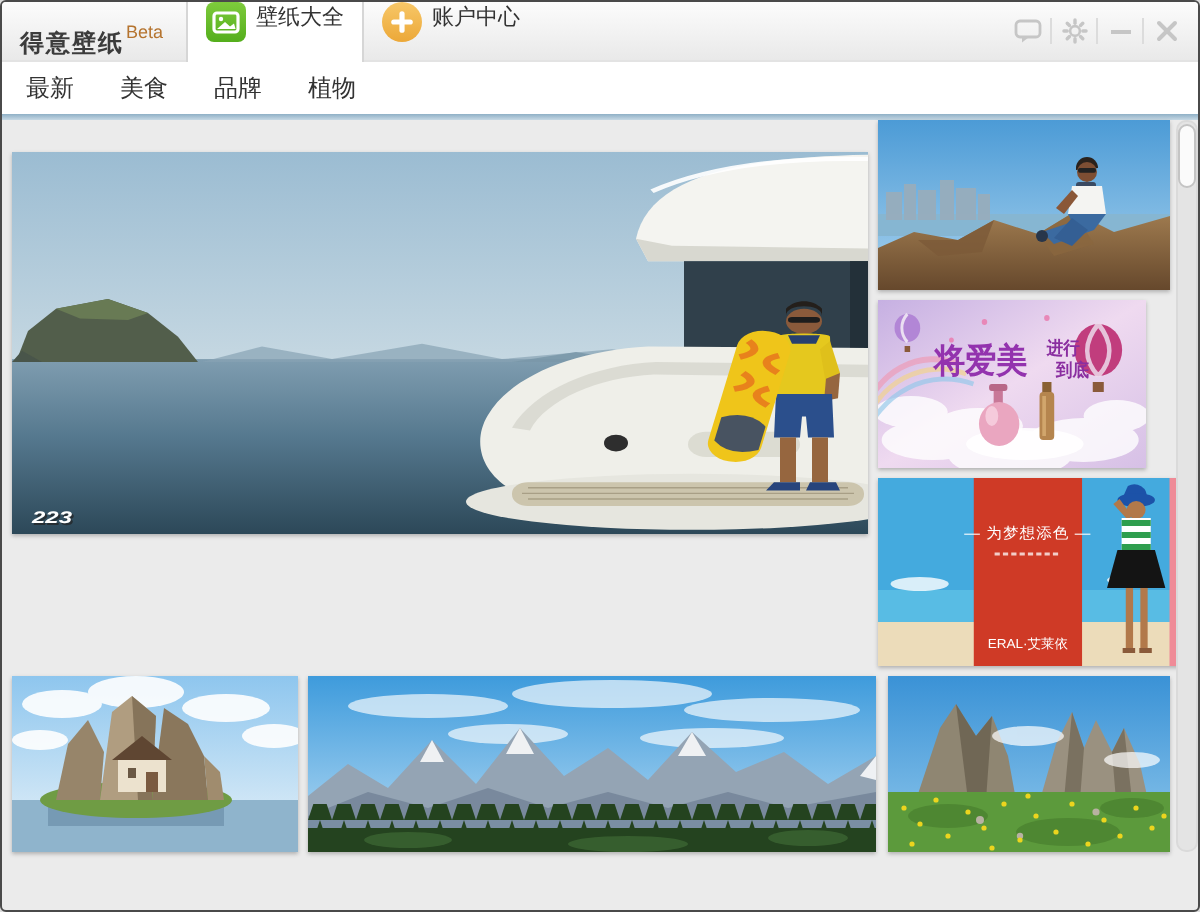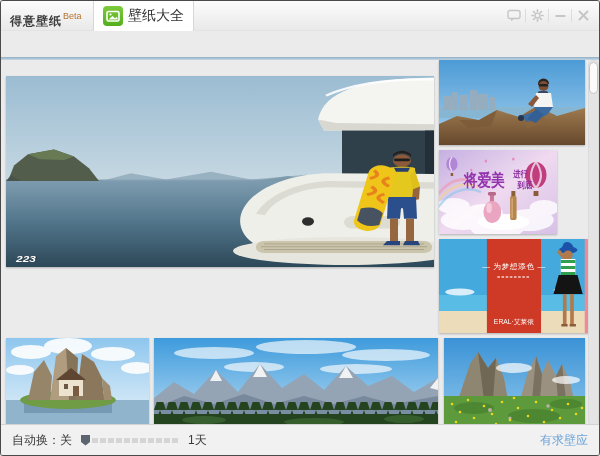--- a/index.html
+++ b/index.html
@@ -6,41 +6,41 @@
   html,body { width:600px; height:456px; font-family:"Liberation Sans", sans-serif; background:#dcdcdc; }
   .window { position:relative; width:600px; height:456px; border:1px solid #4a4a4a; border-radius:3px; background:#ebebeb; overflow:hidden; }
 
   
   .titlebar { position:absolute; left:0; top:0; width:100%; height:30px;
     background:linear-gradient(#fcfcfc,#e9e9e9); border-bottom:1px solid #e3e3e3; }
   .logo { position:absolute; left:9px; top:0; height:30px; line-height:30px; white-space:nowrap; }
   .logo-text { font-size:12px; font-weight:bold; color:#3c3c3c; letter-spacing:1px; }
   .beta { font-size:9px; color:#b5742f; vertical-align:super; margin-left:1px; }
   .tabs { position:absolute; left:92px; top:0; height:30px; display:flex; }
-  .tab { display:flex; align-items:center; gap:5px; padding:0 9px; height:30px; font-size:14px; color:#333; cursor:pointer; }
+  .tab { display:flex; gap:5px; padding:0 9px; height:30px; font-size:11px; color:#333; cursor:pointer; }
   .tab.active { background:#fff; border-left:1px solid #d6d6d6; border-right:1px solid #d6d6d6; }
   .tab-icon { width:20px; height:20px; display:block; }
   .win-controls { position:absolute; right:5px; top:4px; display:flex; align-items:center; height:20px; }
   .ctrl { width:22px; height:18px; display:flex; align-items:center; justify-content:center; cursor:pointer; }
   .ctrl svg { display:block; }
   .vdiv { width:1px; height:13px; background:#dcdcdc; }
 
   
   .nav { position:absolute; left:0; top:30px; width:100%; height:26px; background:#fff; display:flex; align-items:center; padding-left:8px; }
   .nav-item { font-size:12px; color:#333; margin-right:15px; padding:0 4px; cursor:pointer; }
   .nav-strip { position:absolute; left:0; top:56px; width:100%; height:3px;
     background:linear-gradient(#8fb0c6,#c6d8e4); }
 
   
   .content { position:absolute; left:0; top:59px; width:100%; height:366px; background:#ebebeb; }
   .thumb { position:absolute; overflow:hidden; box-shadow:0 1px 2px rgba(0,0,0,0.25); cursor:pointer; background:#cfd8de; }
   .thumb svg { display:block; width:100%; height:100%; }
   #main-thumb { left:5px;  top:16px;   width:428px; height:191px; }
   #thumb-r1   { left:438px; top:0px;   width:146px; height:85px; }
-  #thumb-r2   { left:438px; top:90px;  width:118px; height:84px; }
+  #thumb-r2   { left:438px; top:90px;  width:134px; height:84px; }
   #thumb-r3   { left:438px; top:179px; width:152px; height:94px; }
   #thumb-b1   { left:5px;   top:278px; width:143px; height:88px; }
   #thumb-b2   { left:153px; top:278px; width:284px; height:88px; }
   #thumb-b3   { left:443px; top:278px; width:141px; height:88px; }
 
   .scrollbar { position:absolute; left:587px; top:0; width:11px; height:366px; background:#e4e4e4; border:1px solid #dadada; border-radius:5px; }
   .scroll-thumb { position:absolute; left:0px; top:1px; width:9px; height:32px; background:#fbfbfb; border:1px solid #c4c4c4; border-radius:5px; cursor:pointer; }
 
   
   .footer { position:absolute; left:0; bottom:0; width:100%; height:31px; background:#f1f1f1;
@@ -71,20 +71,34 @@
                 <stop offset="0" stop-color="#7ecb3c"></stop>
                 <stop offset="1" stop-color="#54ae1c"></stop>
               </linearGradient>
             </defs>
           <rect width="20" height="20" rx="4" fill="url(#gtab)"></rect>
           <rect x="4" y="5.5" width="12" height="9.5" rx="1.5" fill="none" stroke="#fff" stroke-width="1.6"></rect>
           <circle cx="7.5" cy="8.5" r="1.1" fill="#fff"></circle>
           <path d="M5.5,13.5 L9.5,10 L12,12.2 L14,10.8 L14.8,13.5 Z" fill="#fff"></path>
         </svg>
         <span class="tab-label">壁纸大全</span>
+      </div>
+      <div class="tab">
+        <svg class="tab-icon" viewBox="0 0 20 20">
+          <defs>
+              <linearGradient id="otab" x1="0" y1="0" x2="0" y2="1">
+                <stop offset="0" stop-color="#f7c768"></stop>
+                <stop offset="1" stop-color="#eca838"></stop>
+              </linearGradient>
+            </defs>
+          <circle cx="10" cy="10" r="10" fill="url(#otab)"></circle>
+          <rect x="4.6" y="8.7" width="10.8" height="2.6" rx="1.3" fill="#fff"></rect>
+          <rect x="8.7" y="4.6" width="2.6" height="10.8" rx="1.3" fill="#fff"></rect>
+        </svg>
+        <span class="tab-label">账户中心</span>
       </div>
     </div>
 
     <div class="win-controls">
       <span class="ctrl">
         <svg width="14" height="13" viewBox="0 0 14 13">
             <rect x="1" y="1.5" width="12" height="8" rx="2" fill="none" stroke="#c6c6c6" stroke-width="1.4"></rect>
             <path d="M4,9.5 L4,12.2 L7.6,9.5 Z" fill="#c6c6c6"></path>
           </svg>
       </span>
@@ -115,20 +129,26 @@
         <svg width="11" height="11" viewBox="0 0 11 11">
             <g stroke="#c6c6c6" stroke-width="2" stroke-linecap="round">
               <line x1="1.5" y1="1.5" x2="9.5" y2="9.5"></line>
               <line x1="9.5" y1="1.5" x2="1.5" y2="9.5"></line>
             </g>
           </svg>
       </span>
     </div>
   </div>
 
+  <div class="nav">
+    <span class="nav-item">最新</span>
+    <span class="nav-item">美食</span>
+    <span class="nav-item">品牌</span>
+    <span class="nav-item">植物</span>
+  </div>
   <div class="nav-strip"></div>
 
   <div class="content">
 
     <div class="thumb" id="main-thumb">
       <svg viewBox="0 0 428 273" preserveAspectRatio="none">
         <defs>
           <linearGradient id="skyM" x1="0" y1="0" x2="0" y2="1">
               <stop offset="0" stop-color="#9bbcd2"></stop>
               <stop offset="1" stop-color="#c6d8e2"></stop>
@@ -432,25 +452,14 @@
             <circle cx="70" cy="60" r="1.3"></circle>
         </g>
       </svg>
     </div>
 
     <div class="scrollbar">
       <div class="scroll-thumb"></div>
     </div>
   </div>
 
-  <div class="footer">
-    <span class="footer-label">自动换：</span>
-    <span class="footer-label">关</span>
-    <div class="slider">
-      <div class="slider-handle"></div>
-      <div class="slider-track"></div>
-    </div>
-    <span class="footer-label">1天</span>
-    <div class="footer-spacer"></div>
-    <span class="help-link">有求壁应</span>
-  </div>
 
 </div>
 
 </body></html>

